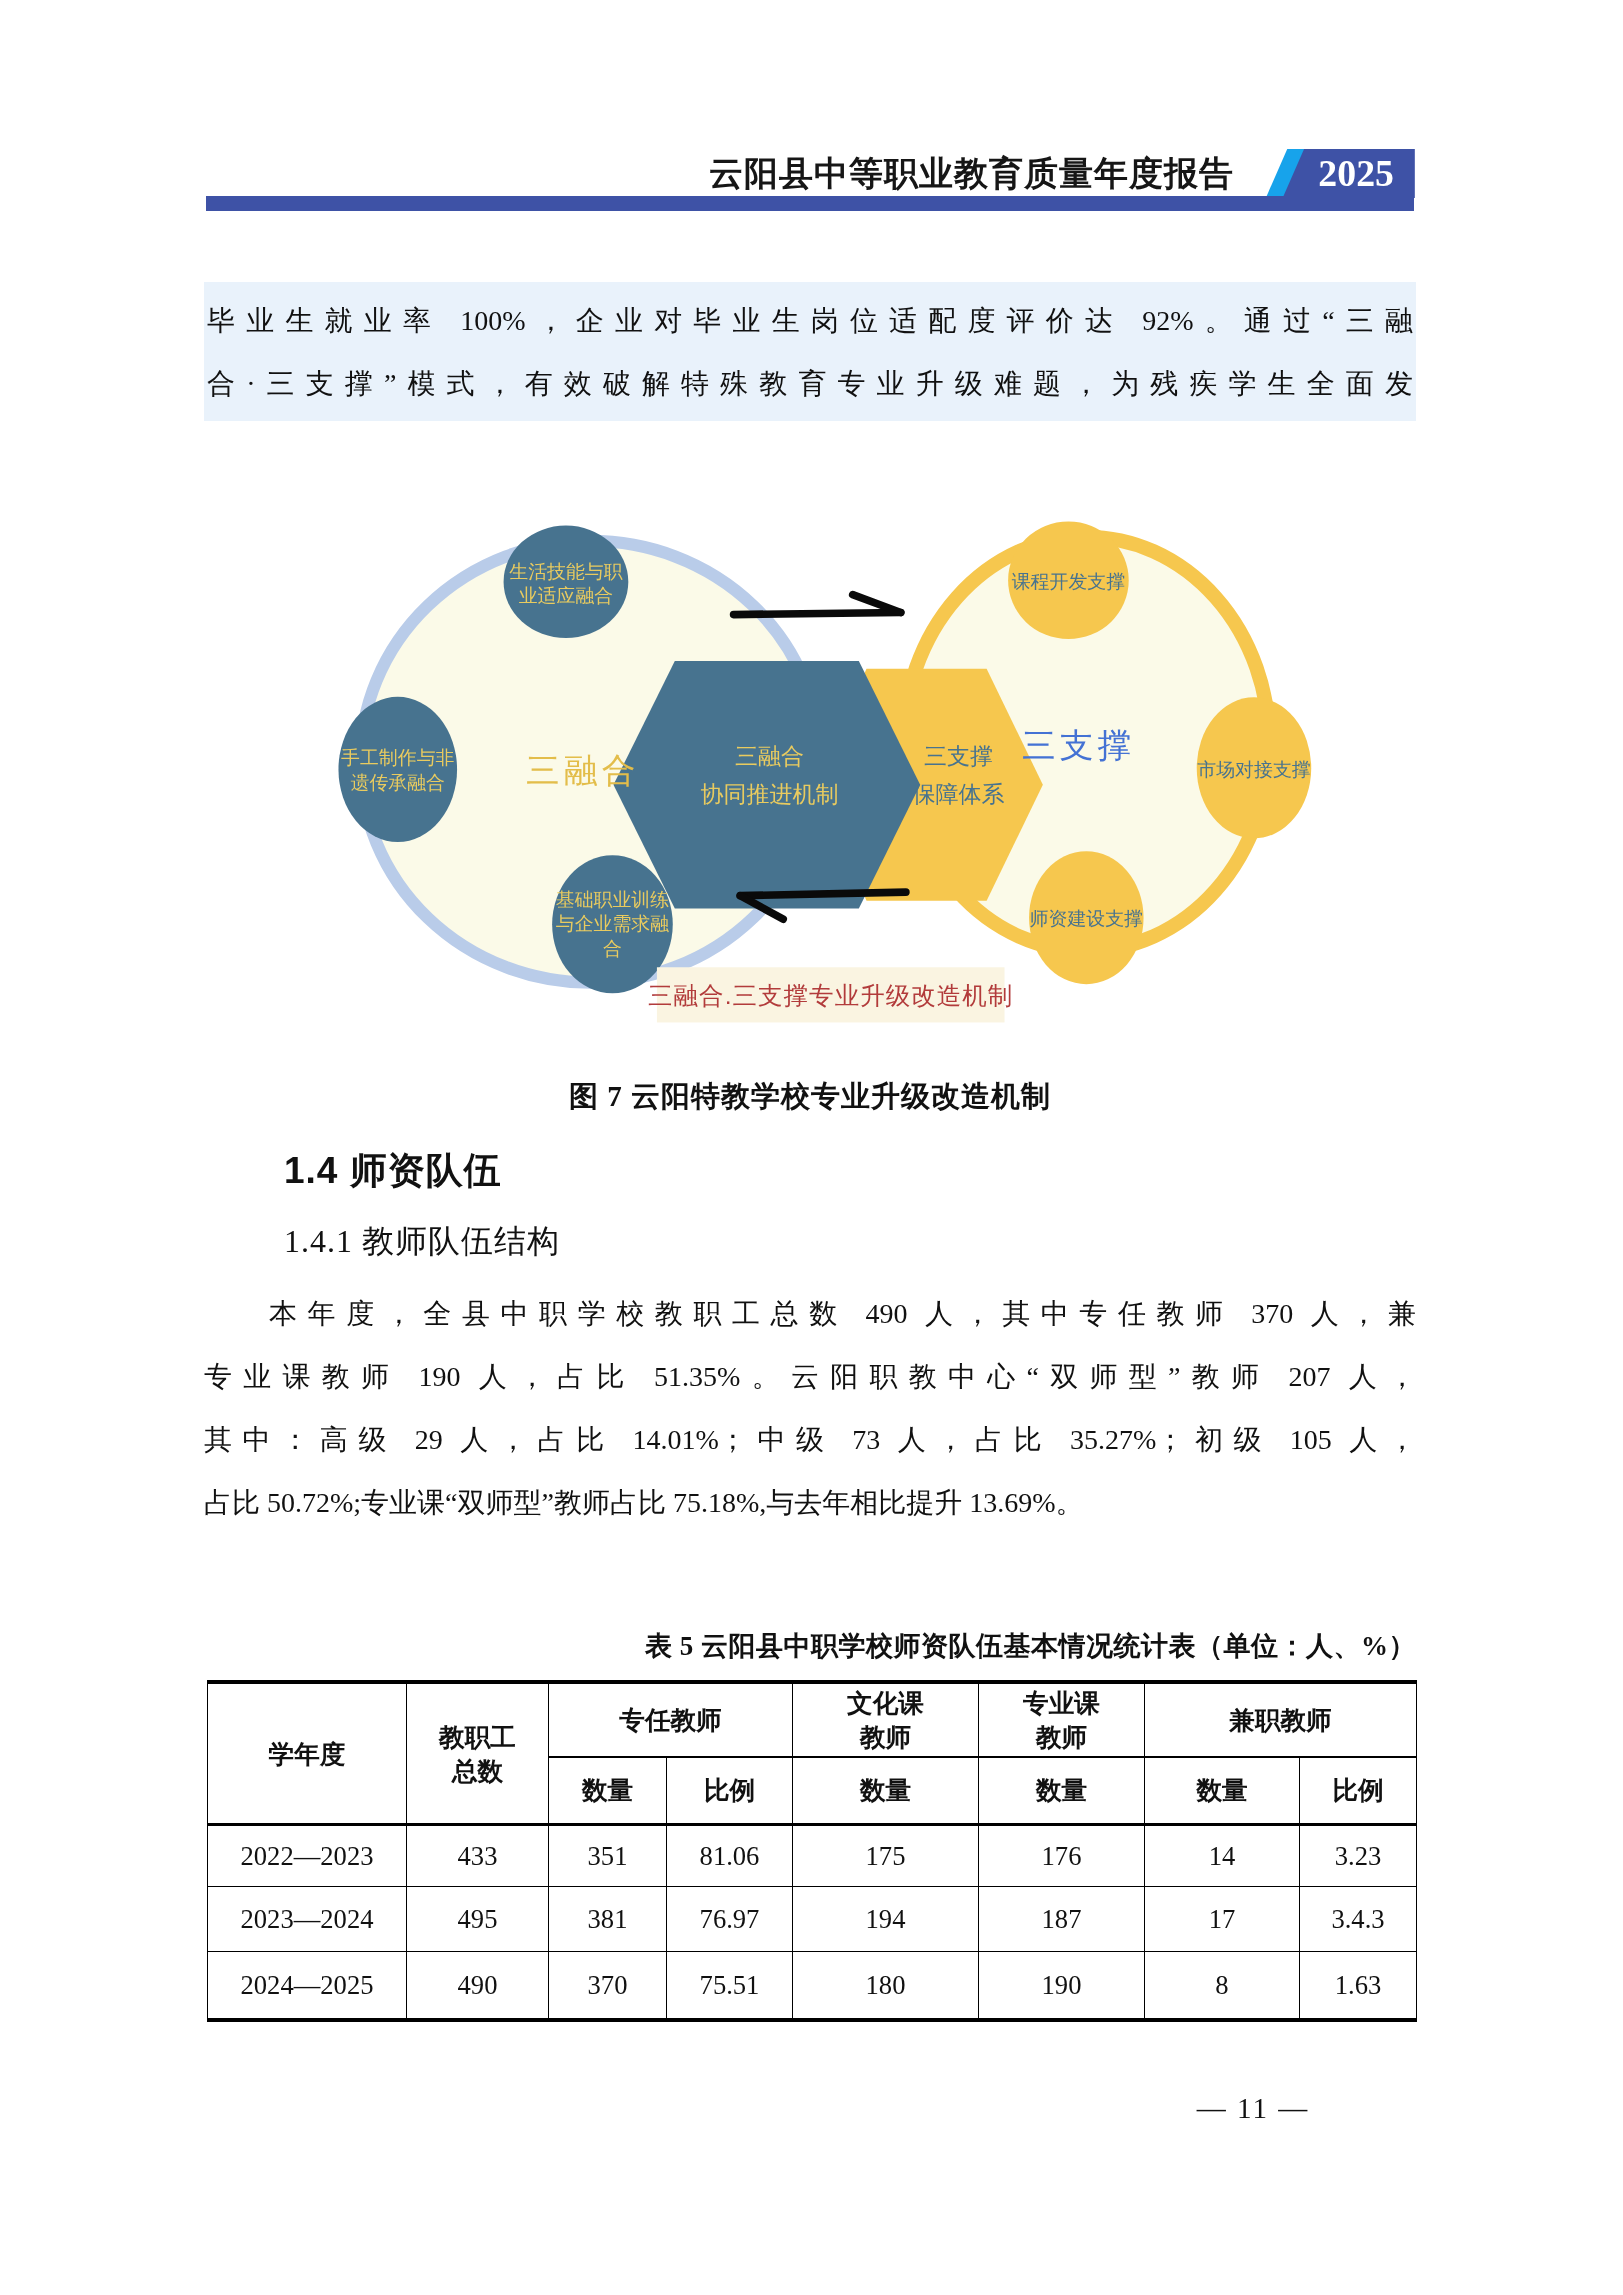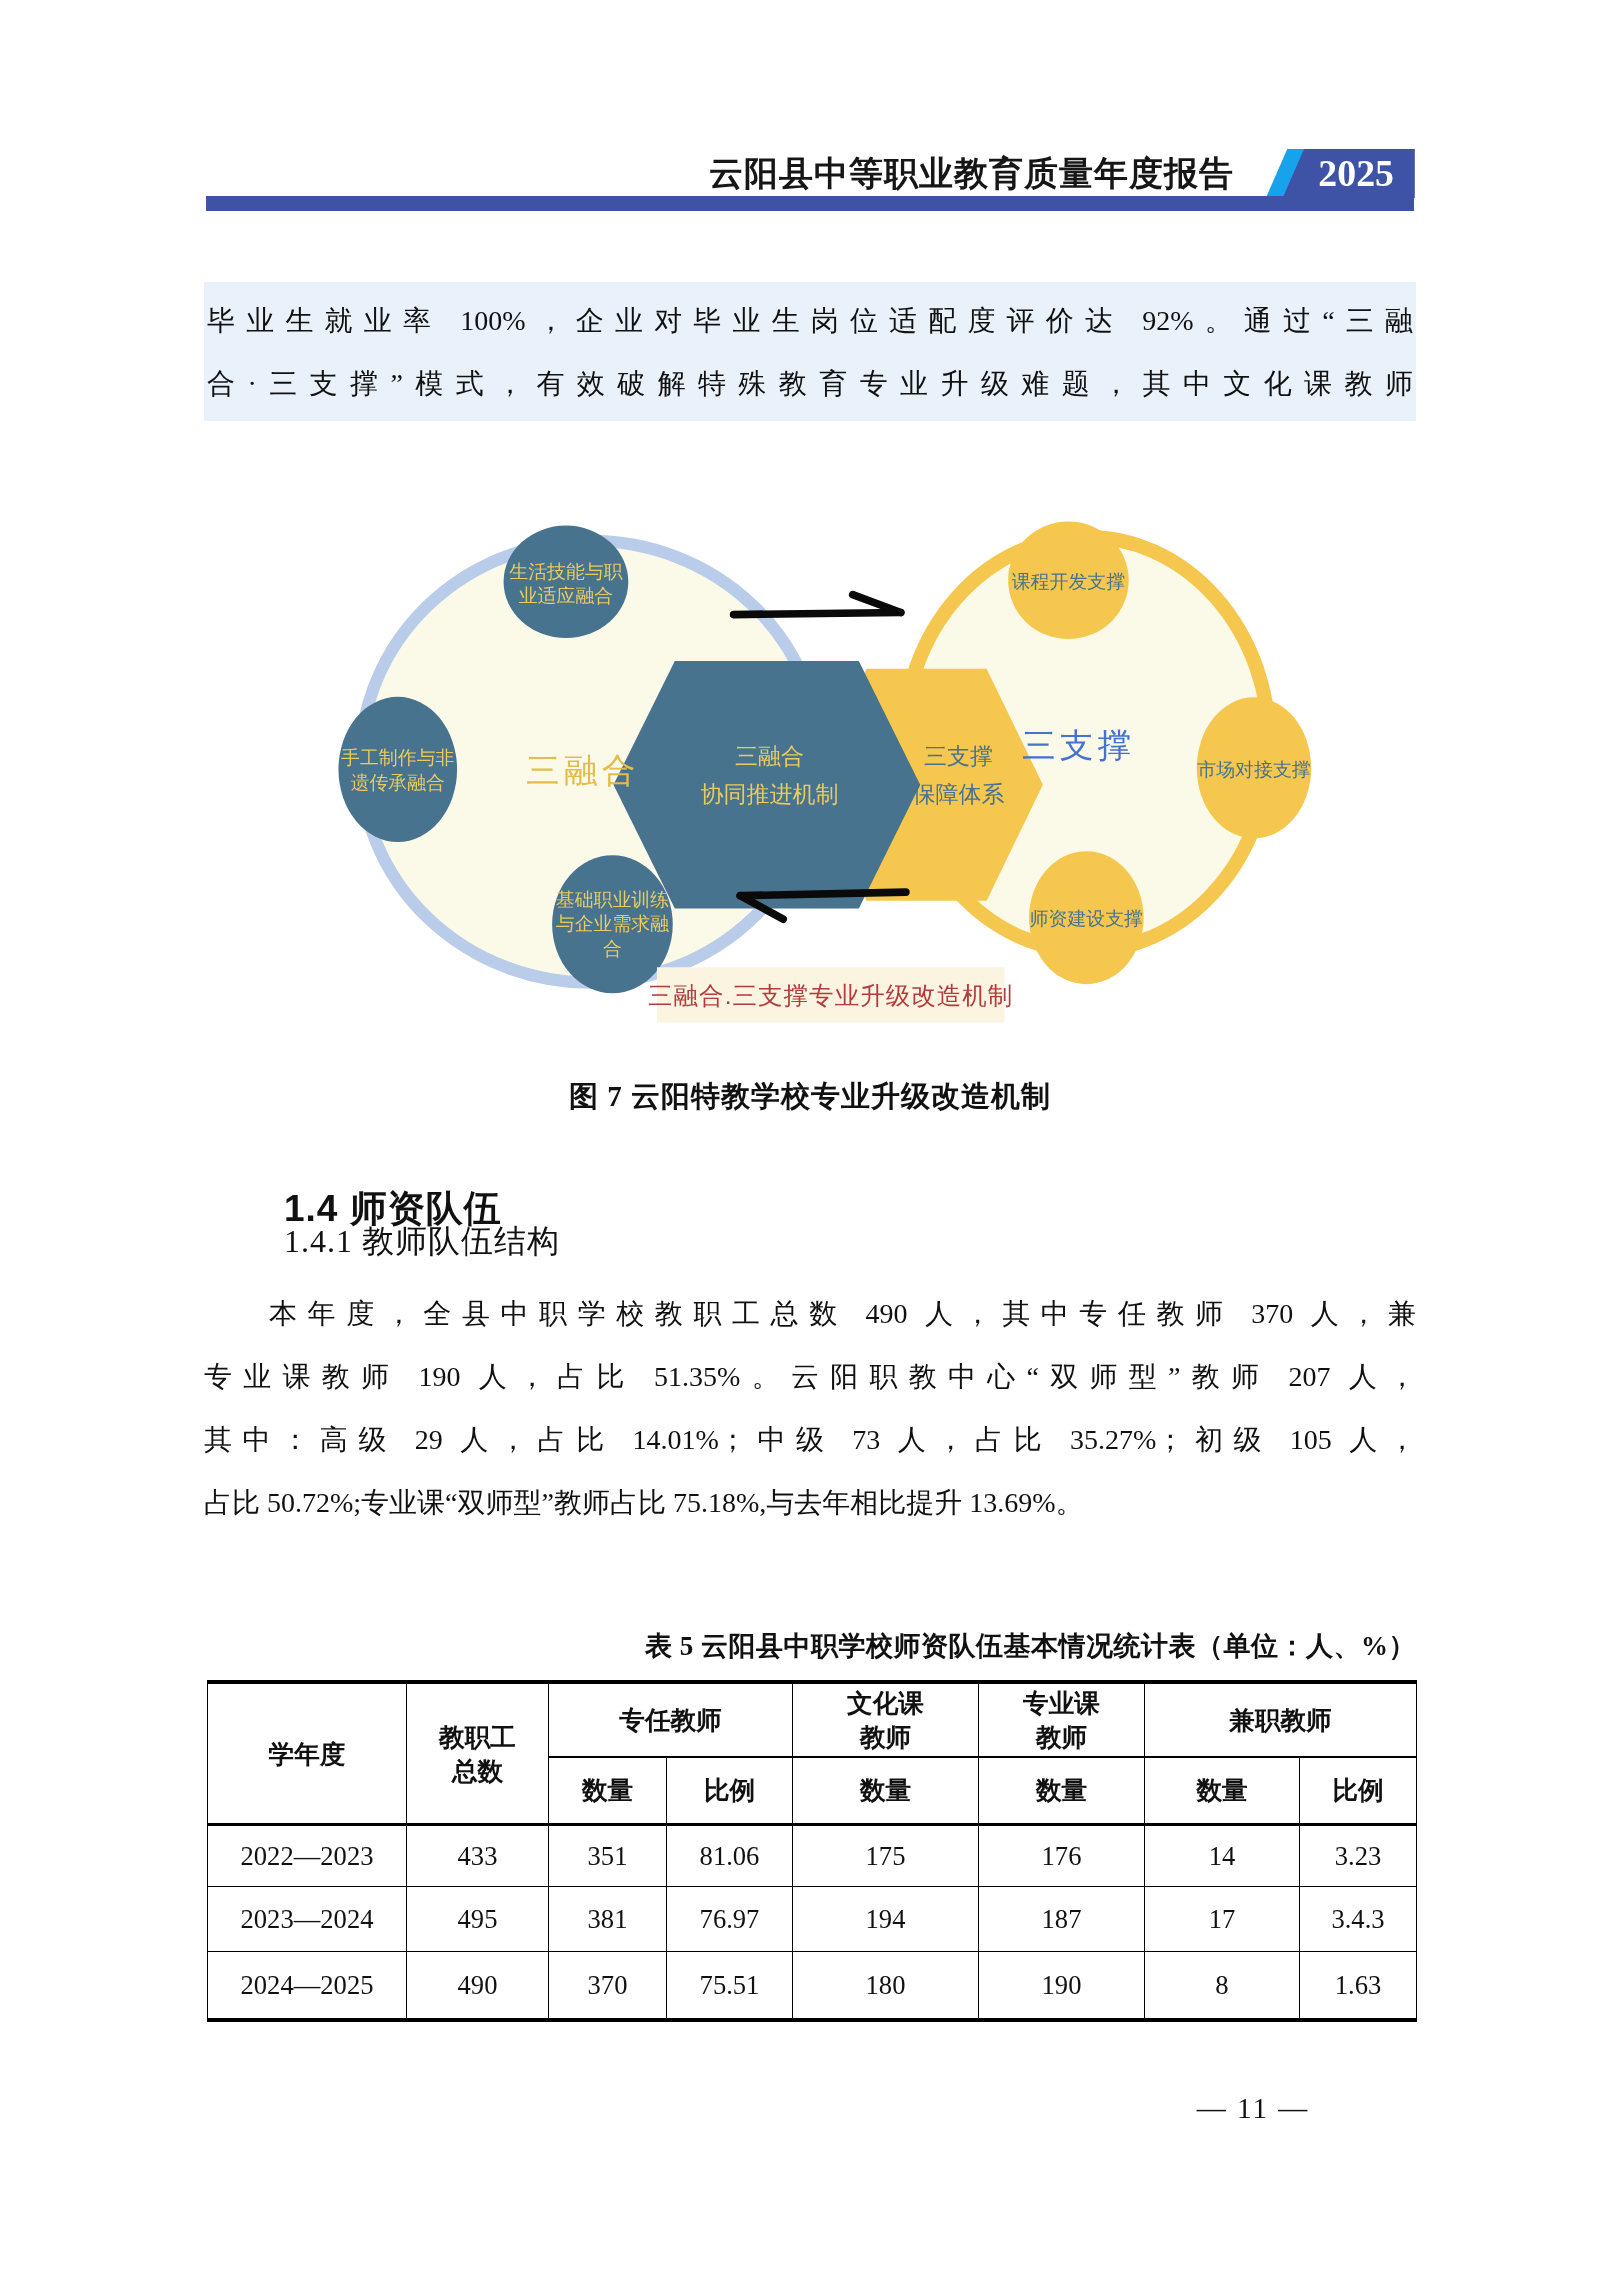--- a/index.html
+++ b/index.html
@@ -63,21 +63,21 @@
   .fig-box{fill:var(--caption_bg);}
   .fig-box-text{font-size:48px;font-weight:bold;fill:var(--caption_red);letter-spacing:2px;}
   
   .figure-caption{
     position:absolute;left:204px;top:1077px;width:1212px;
     text-align:center;font-weight:bold;font-size:29px;letter-spacing:1px;
   }
   .section-heading{
     position:absolute;left:284px;top:1146px;
     font-family:"Liberation Sans", sans-serif;
-    font-weight:bold;font-size:37px;letter-spacing:1px;margin-top:38px;
+    font-weight:bold;font-size:37px;letter-spacing:1px;
   }
   .subsection-heading{
     position:absolute;left:284px;top:1220px;
     font-size:32px;letter-spacing:1px;
   }
   
   .body-par{position:absolute;left:204px;top:1282px;width:1212px;}
   .body-par .par-line{padding:0;}
   .par-line.indent{text-indent:65px;}
   
@@ -116,21 +116,21 @@
   <div class="header-title">云阳县中等职业教育质量年度报告</div>
   <svg class="year-badge-svg" viewBox="0 0 305 96">
     <polygon class="badge-stripe" points="55,0 90,0 48,96 13,96"></polygon>
     <polygon class="badge-dark" points="88,0 305,0 305,96 46,96"></polygon>
     <text class="badge-year" x="190" y="72" text-anchor="middle">2025</text>
   </svg>
   <div class="header-bar"></div>
 
   <div class="highlight">
     <div class="par-line">毕业生就业率 100%，企业对毕业生岗位适配度评价达 92%。通过“三融</div>
-    <div class="par-line">合·三支撑”模式，有效破解特殊教育专业升级难题，其中文化课教师</div>
+    <div class="par-line">合·三支撑”模式，有效破解特殊教育专业升级难题，为残疾学生全面发</div>
   </div>
 
   <svg class="diagram" viewBox="0 0 1970 1040">
 
     <ellipse class="big-circle-left" cx="535" cy="500" rx="450" ry="432"></ellipse>
     <ellipse class="big-circle-right" cx="1505" cy="465" rx="358" ry="405"></ellipse>
 
     <polygon class="hex-yellow" points="1075,318 1310,318 1420,545 1310,772 1075,772 975,545"></polygon>
     <polygon class="hex-blue" points="700,303 1060,303 1180,545 1060,787 700,787 580,545"></polygon>
     <text class="hex-text t-gold" x="885" y="505">三融合</text>

